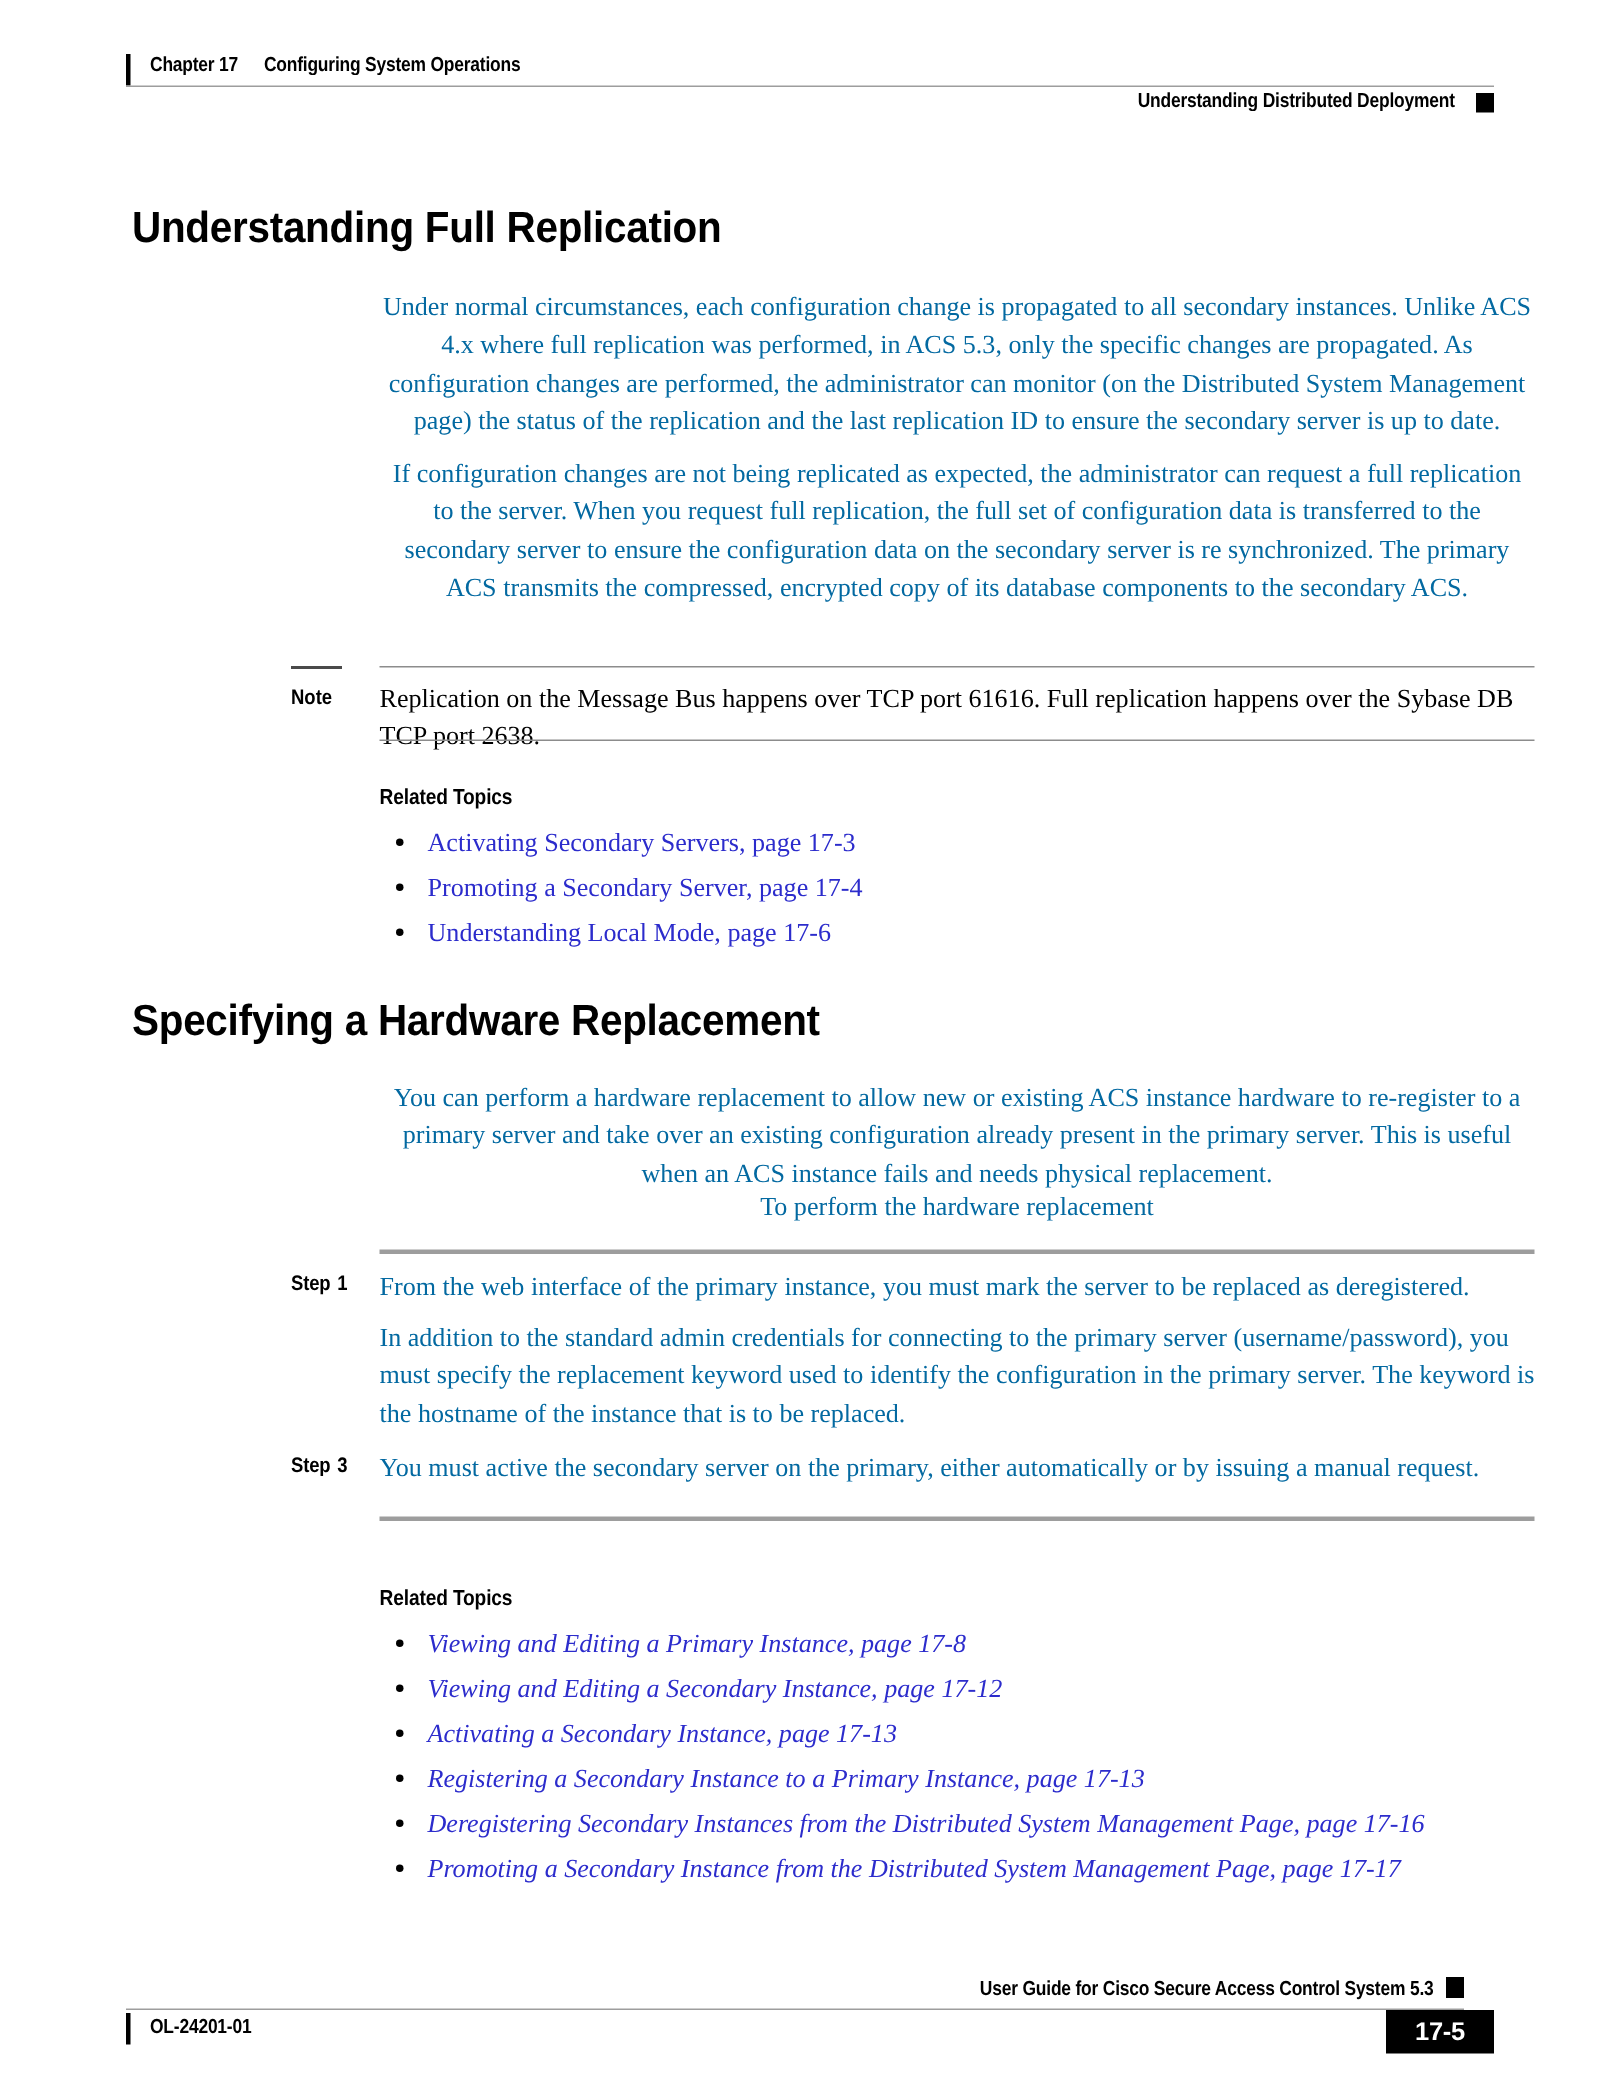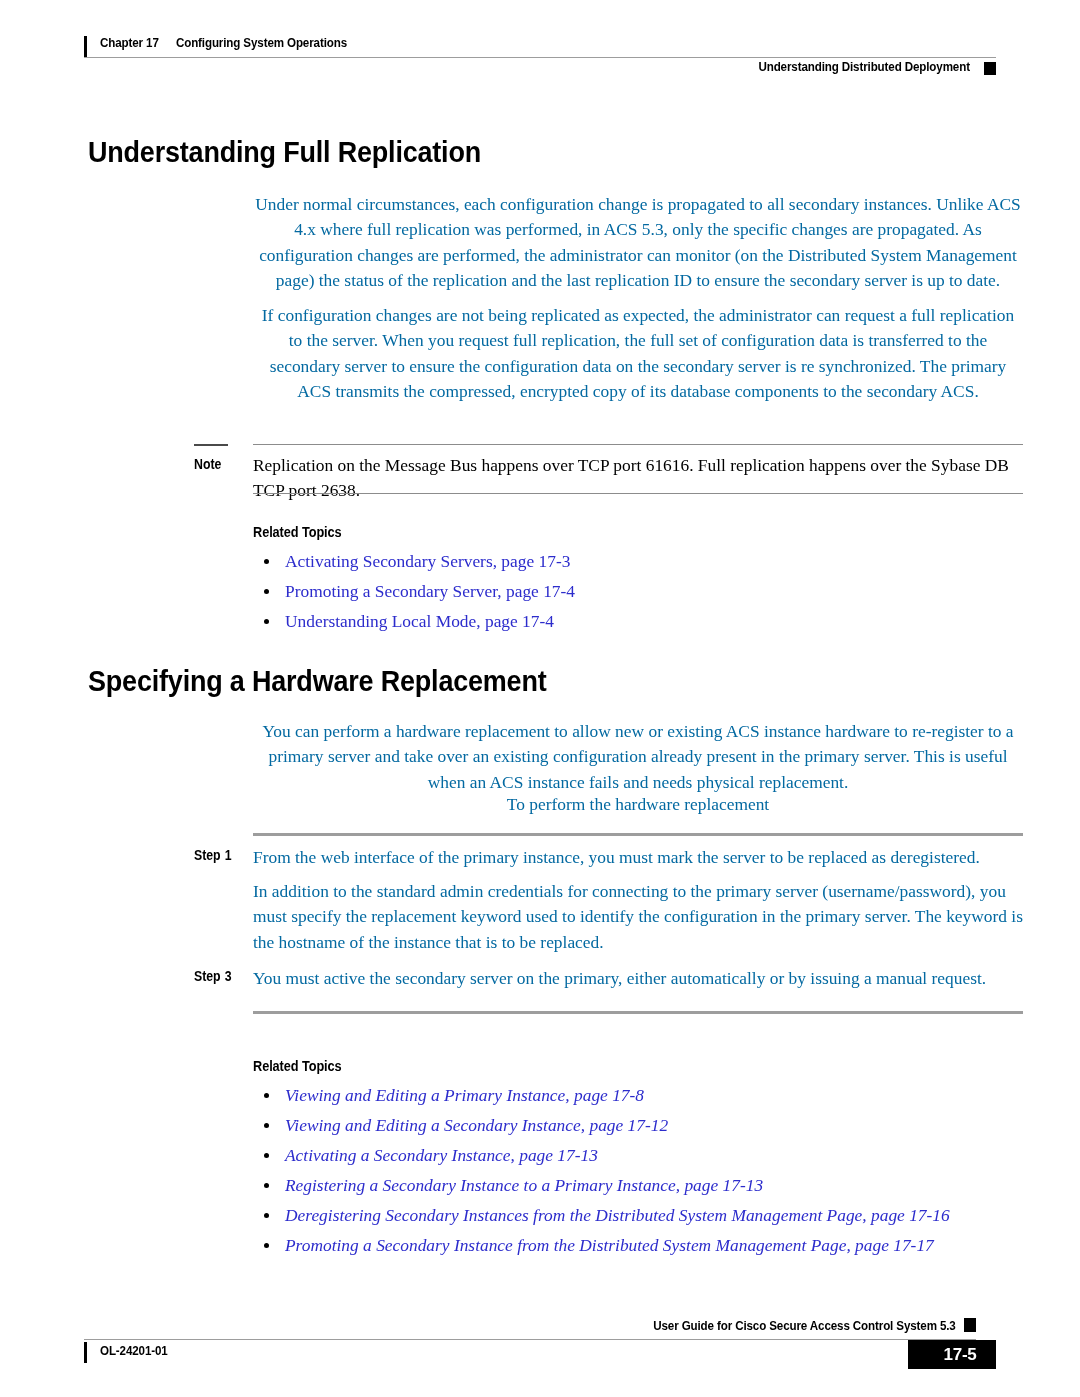--- a/index.html
+++ b/index.html
@@ -314,21 +314,20 @@
     width: 72px;
     height: 29px;
     background: #000000;
     color: #ffffff;
     text-align: center;
     line-height: 29px;
     font-family: "Liberation Sans Narrow", "Liberation Sans", sans-serif;
     font-weight: bold;
     font-size: 17px;
     letter-spacing: -0.2px;
-    padding-left: 16px;
   }
 </style>
 </head>
 <body>
 
 <div class="page">
 
   <div class="hdr">
     <div class="hdr-tick"></div>
     <div class="hdr-left">
@@ -358,21 +357,21 @@
     <li>
       <span class="bullet"></span>
       <span class="xref">Activating Secondary Servers, page 17-3</span>
     </li>
     <li>
       <span class="bullet"></span>
       <span class="xref">Promoting a Secondary Server, page 17-4</span>
     </li>
     <li>
       <span class="bullet"></span>
-      <span class="xref">Understanding Local Mode, page 17-4</span>
+      <span class="xref">Understanding Local Mode, page 17-6</span>
     </li>
   </ul>
 
   <h1 class="sec" style="top:665px;">Specifying a Hardware Replacement</h1>
 
   <div class="body-col" style="top:719px;">You can perform a hardware replacement to allow new or existing ACS instance hardware to re-register to a primary server and take over an existing configuration already present in the primary server. This is useful when an ACS instance fails and needs physical replacement.</div>
 
   <div class="body-col" style="top:792px;">To perform the hardware replacement</div>
 
   <div class="steps" style="top:833px; height:182px;">

